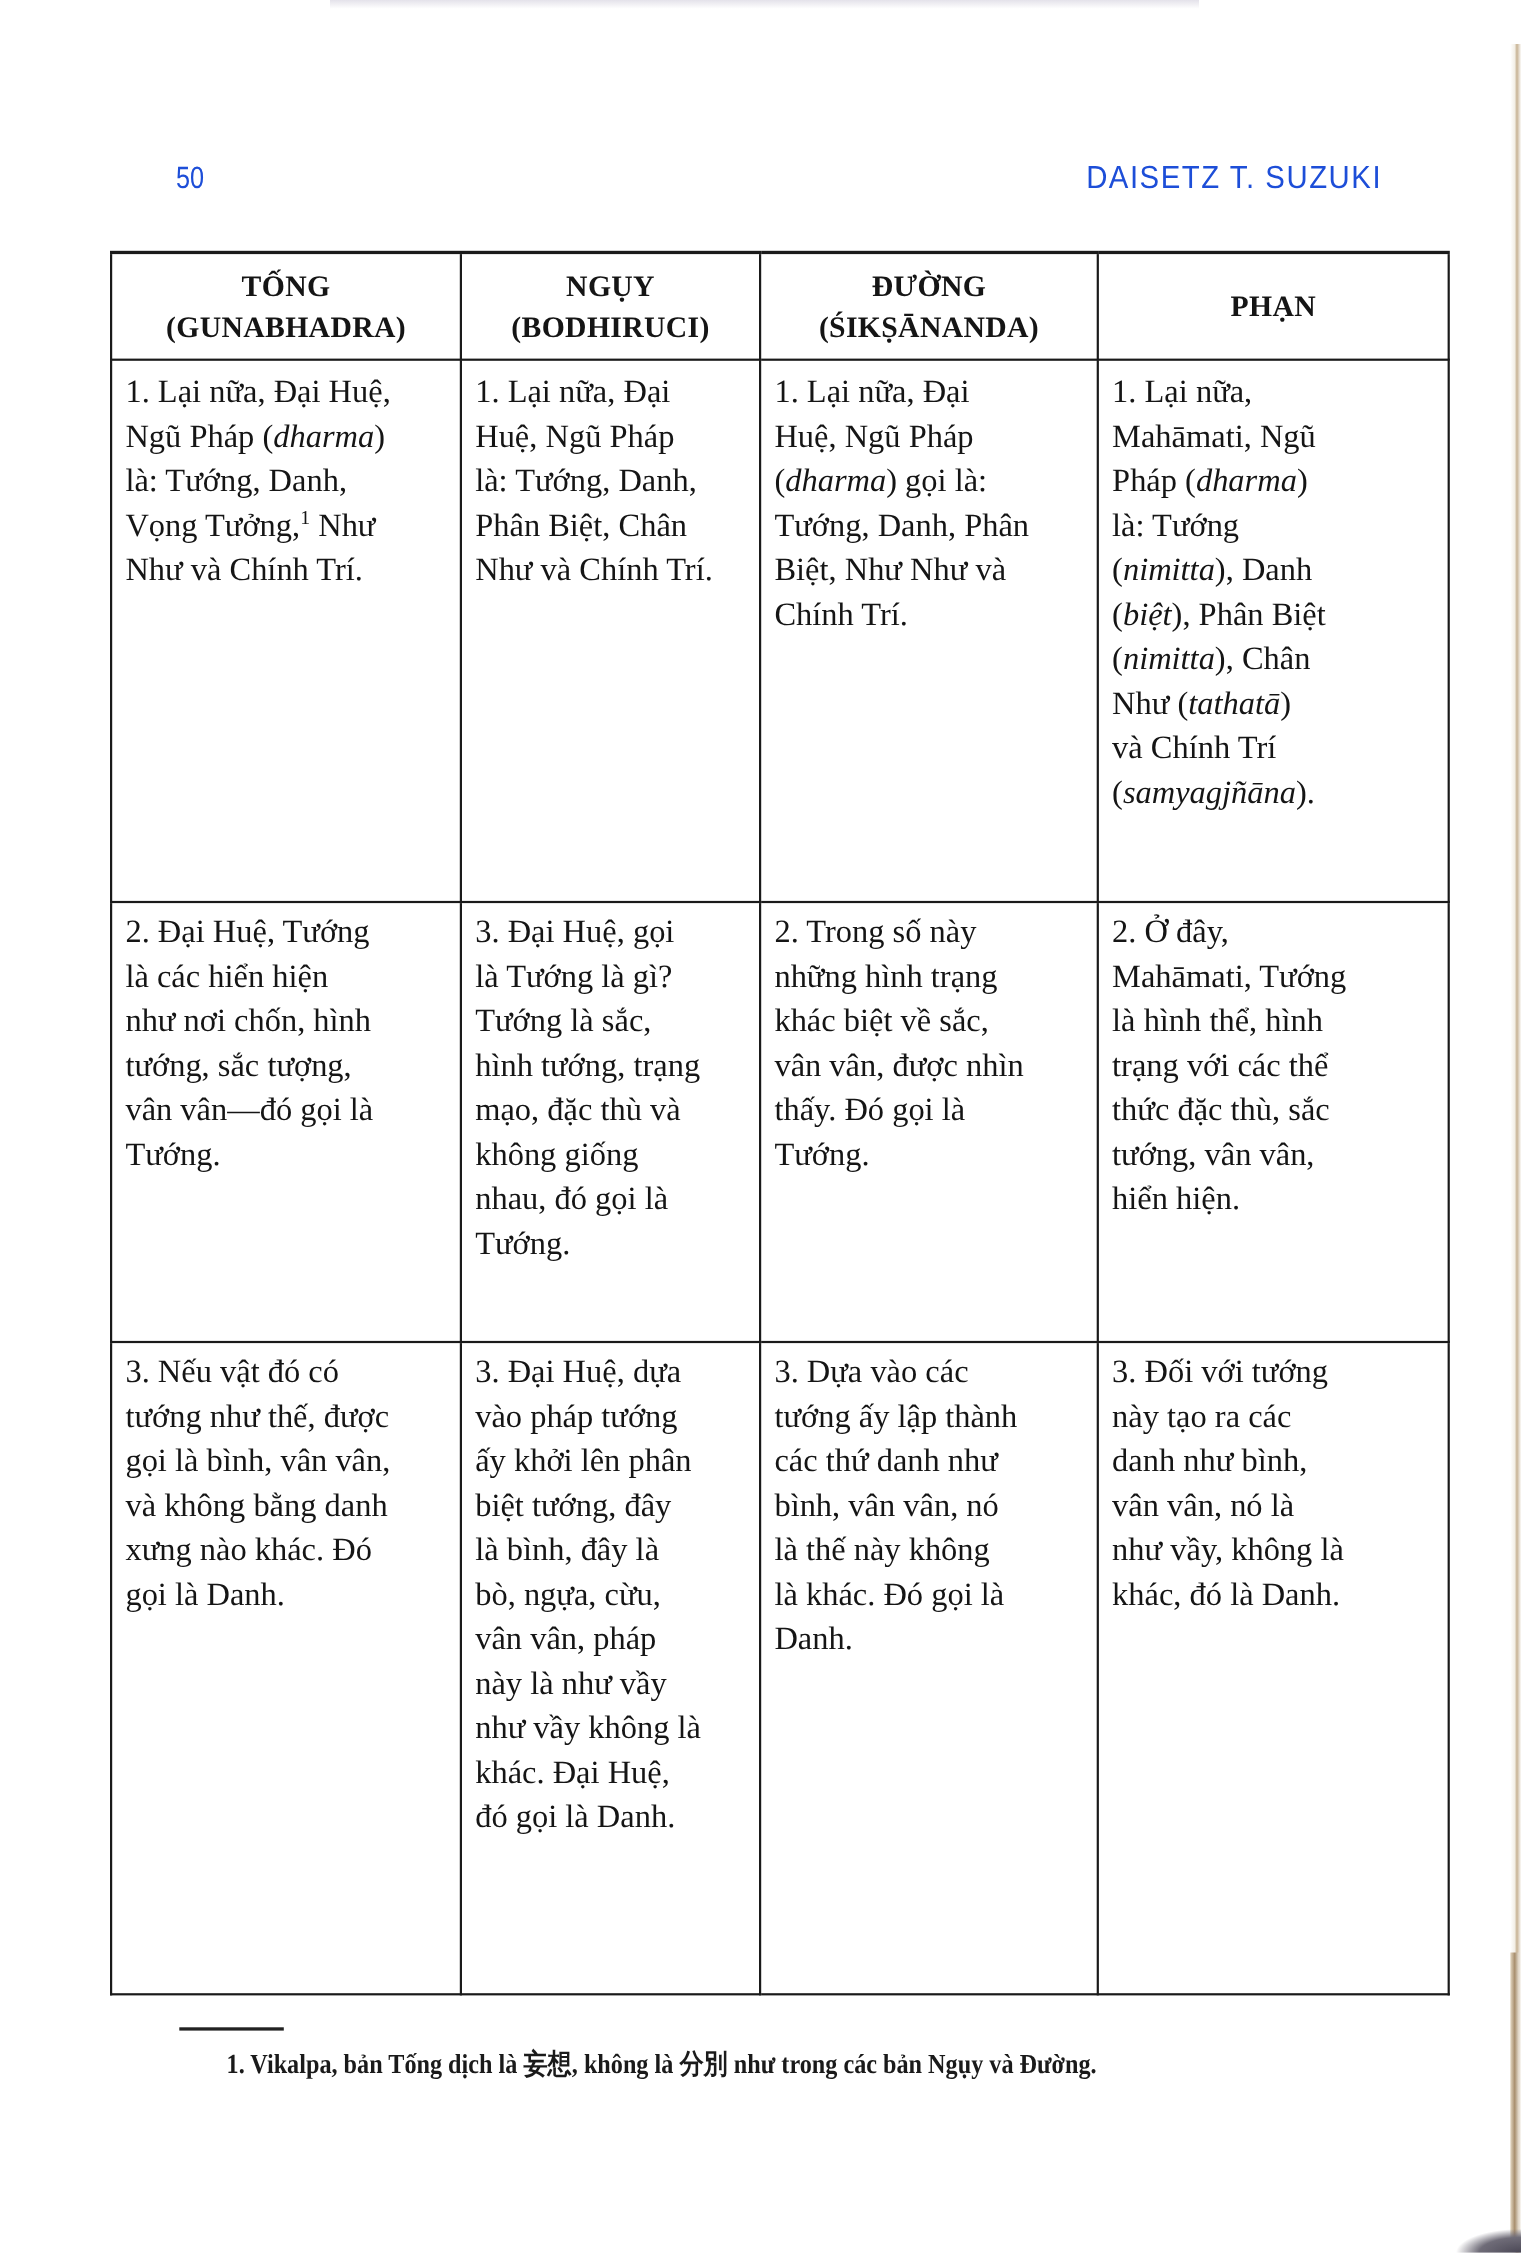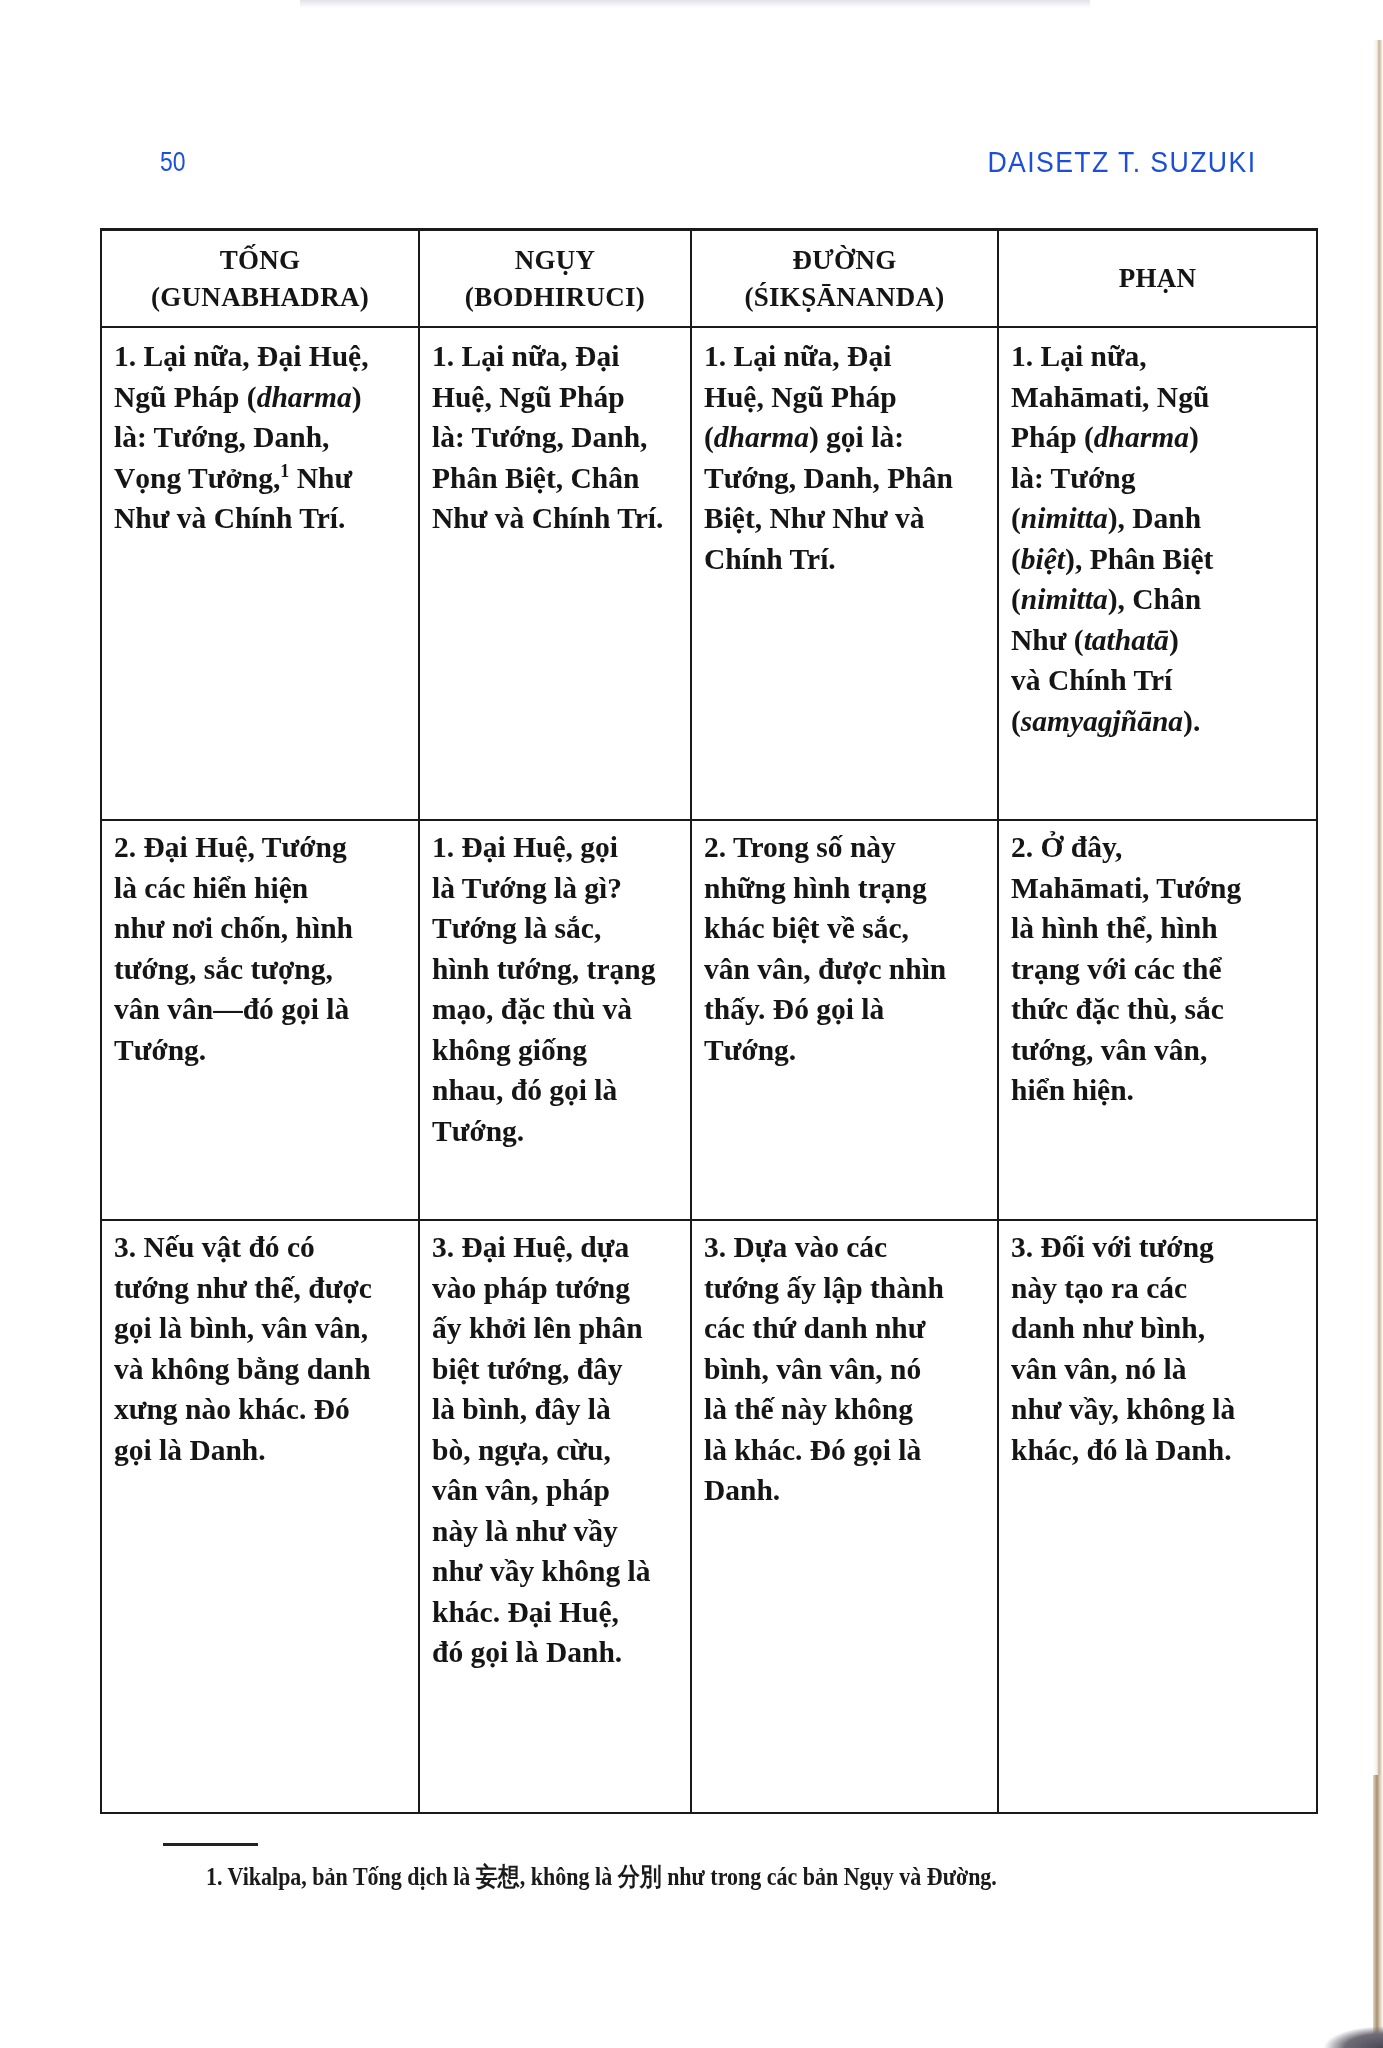--- a/index.html
+++ b/index.html
@@ -50,21 +50,20 @@
       width: 1216px; height: 1566px;
       border-collapse: collapse;
       table-layout: fixed;
     }
     table.compare th, table.compare td {
       border: 2px solid #1a1a1a;
       vertical-align: top;
       font-size: 29.5px;
       line-height: 40.5px;
       padding: 0 8px 0 10px;
-      font-weight: bold;
     }
     table.compare th {
       height: 95px;
       vertical-align: middle;
       text-align: center;
       font-weight: bold;
       font-size: 27px;
       line-height: 37px;
       padding: 0;
       letter-spacing: 0.3px;
@@ -171,21 +170,21 @@
     <tr class="r2">
       <td>
           <span class="cell-text rich">2. Đại Huệ, Tướng
 là các hiển hiện
 như nơi chốn, hình
 tướng, sắc tượng,
 vân vân—đó gọi là
 Tướng.</span>
         </td>
       <td>
-          <span class="cell-text rich">1. Đại Huệ, gọi
+          <span class="cell-text rich">3. Đại Huệ, gọi
 là Tướng là gì?
 Tướng là sắc,
 hình tướng, trạng
 mạo, đặc thù và
 không giống
 nhau, đó gọi là
 Tướng.</span>
         </td>
       <td>
           <span class="cell-text rich">2. Trong số này

